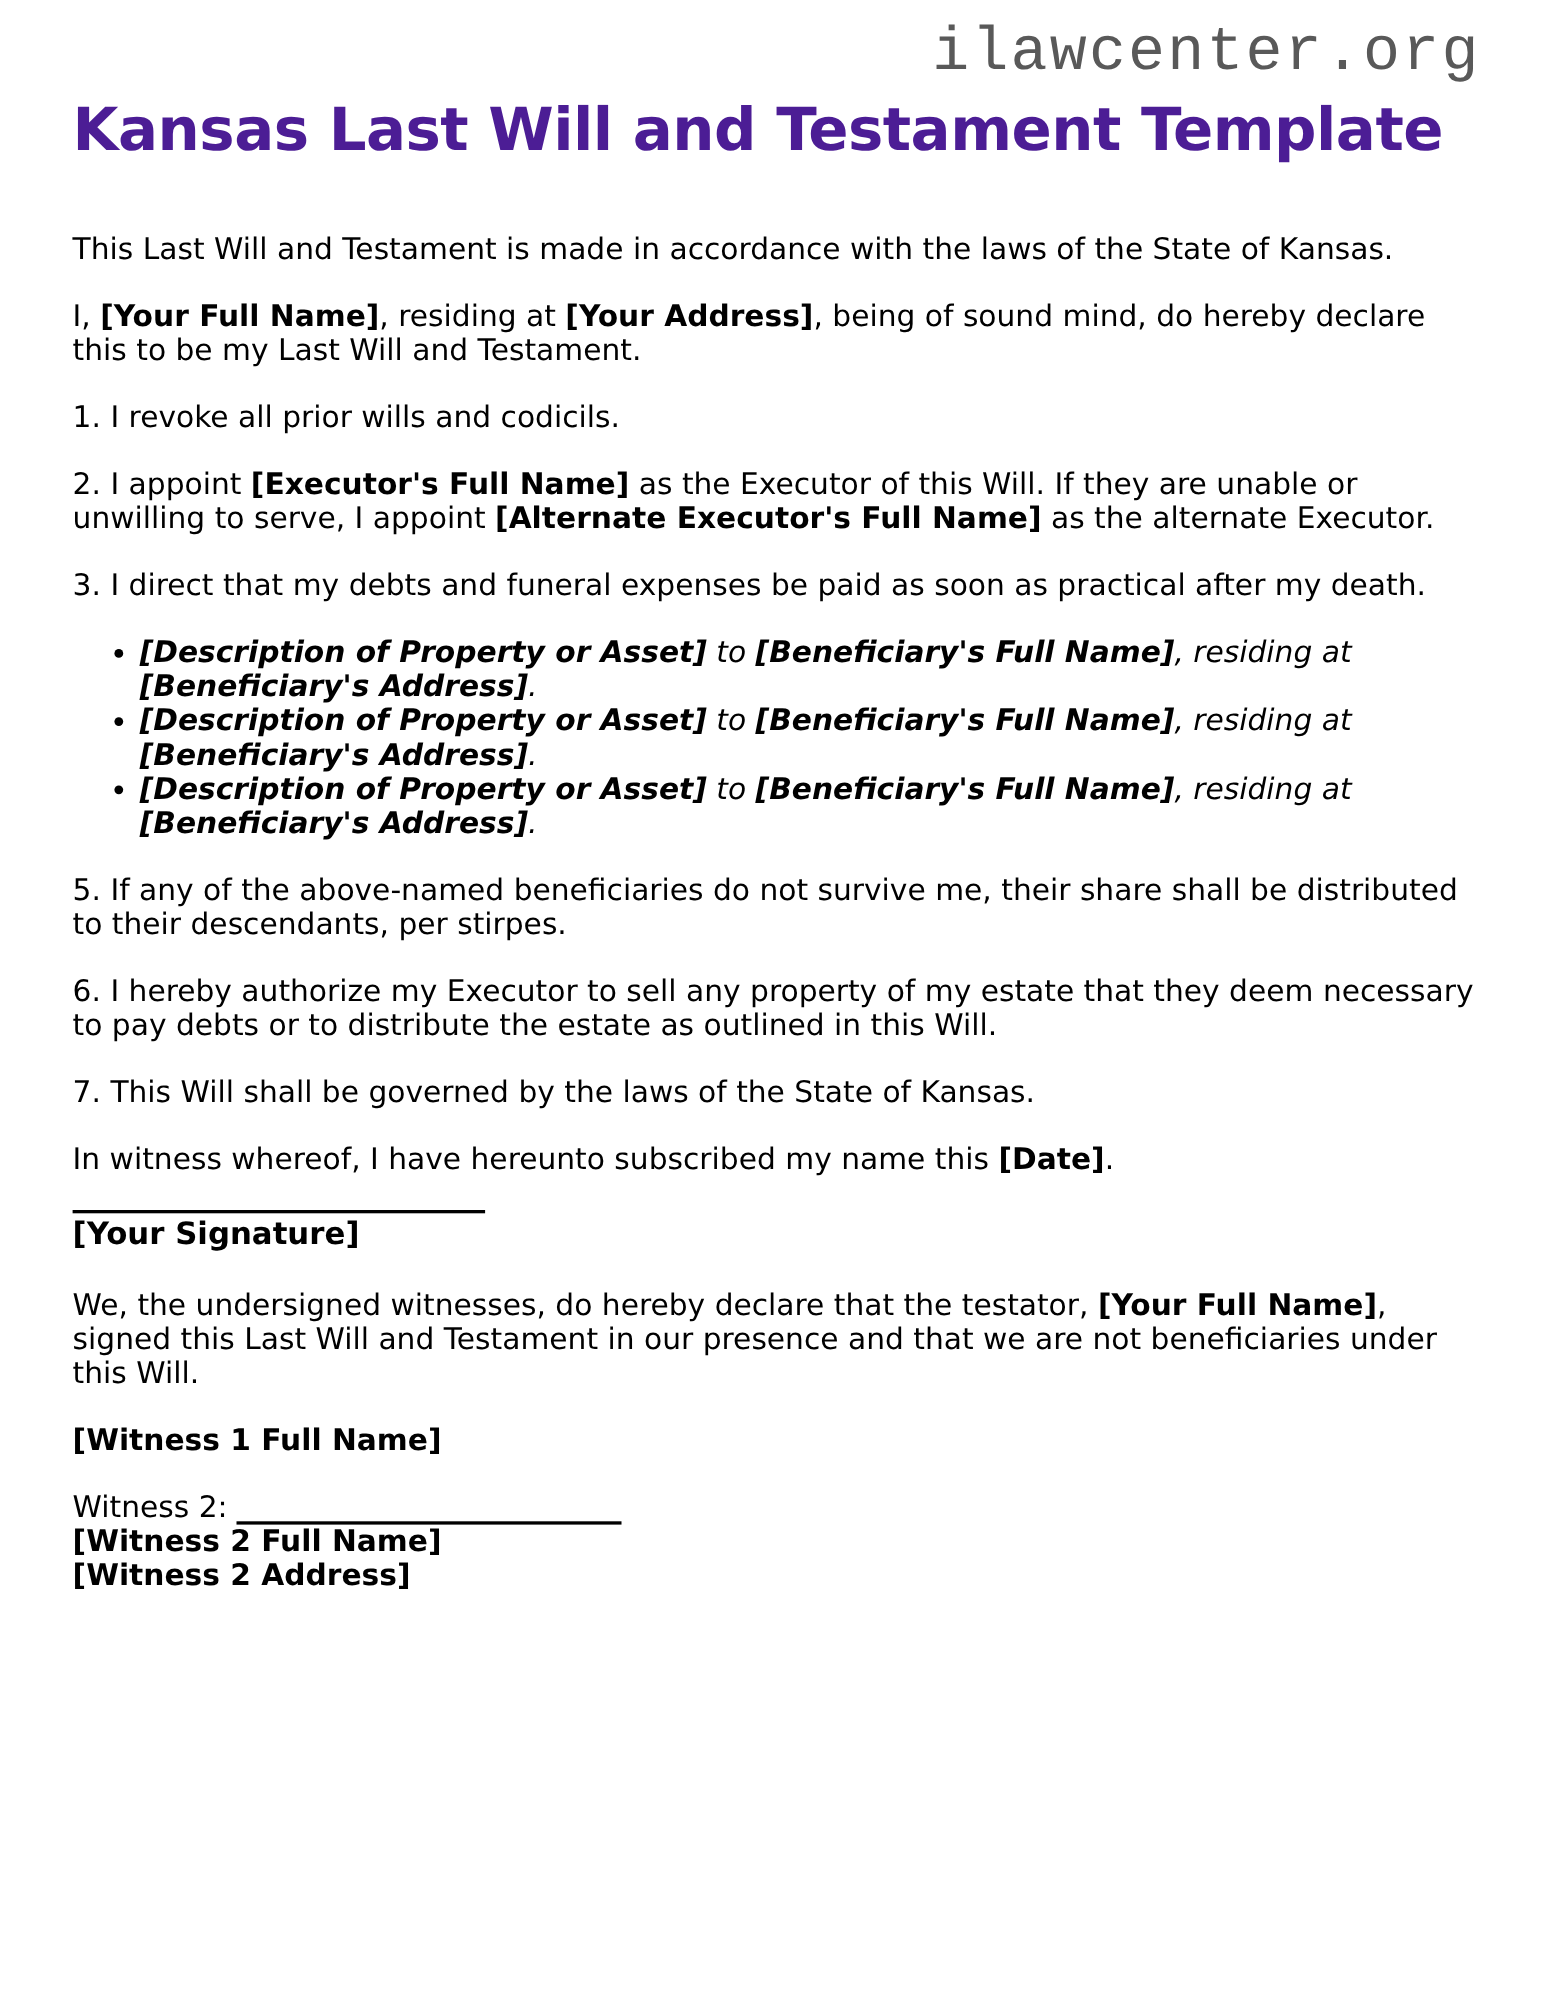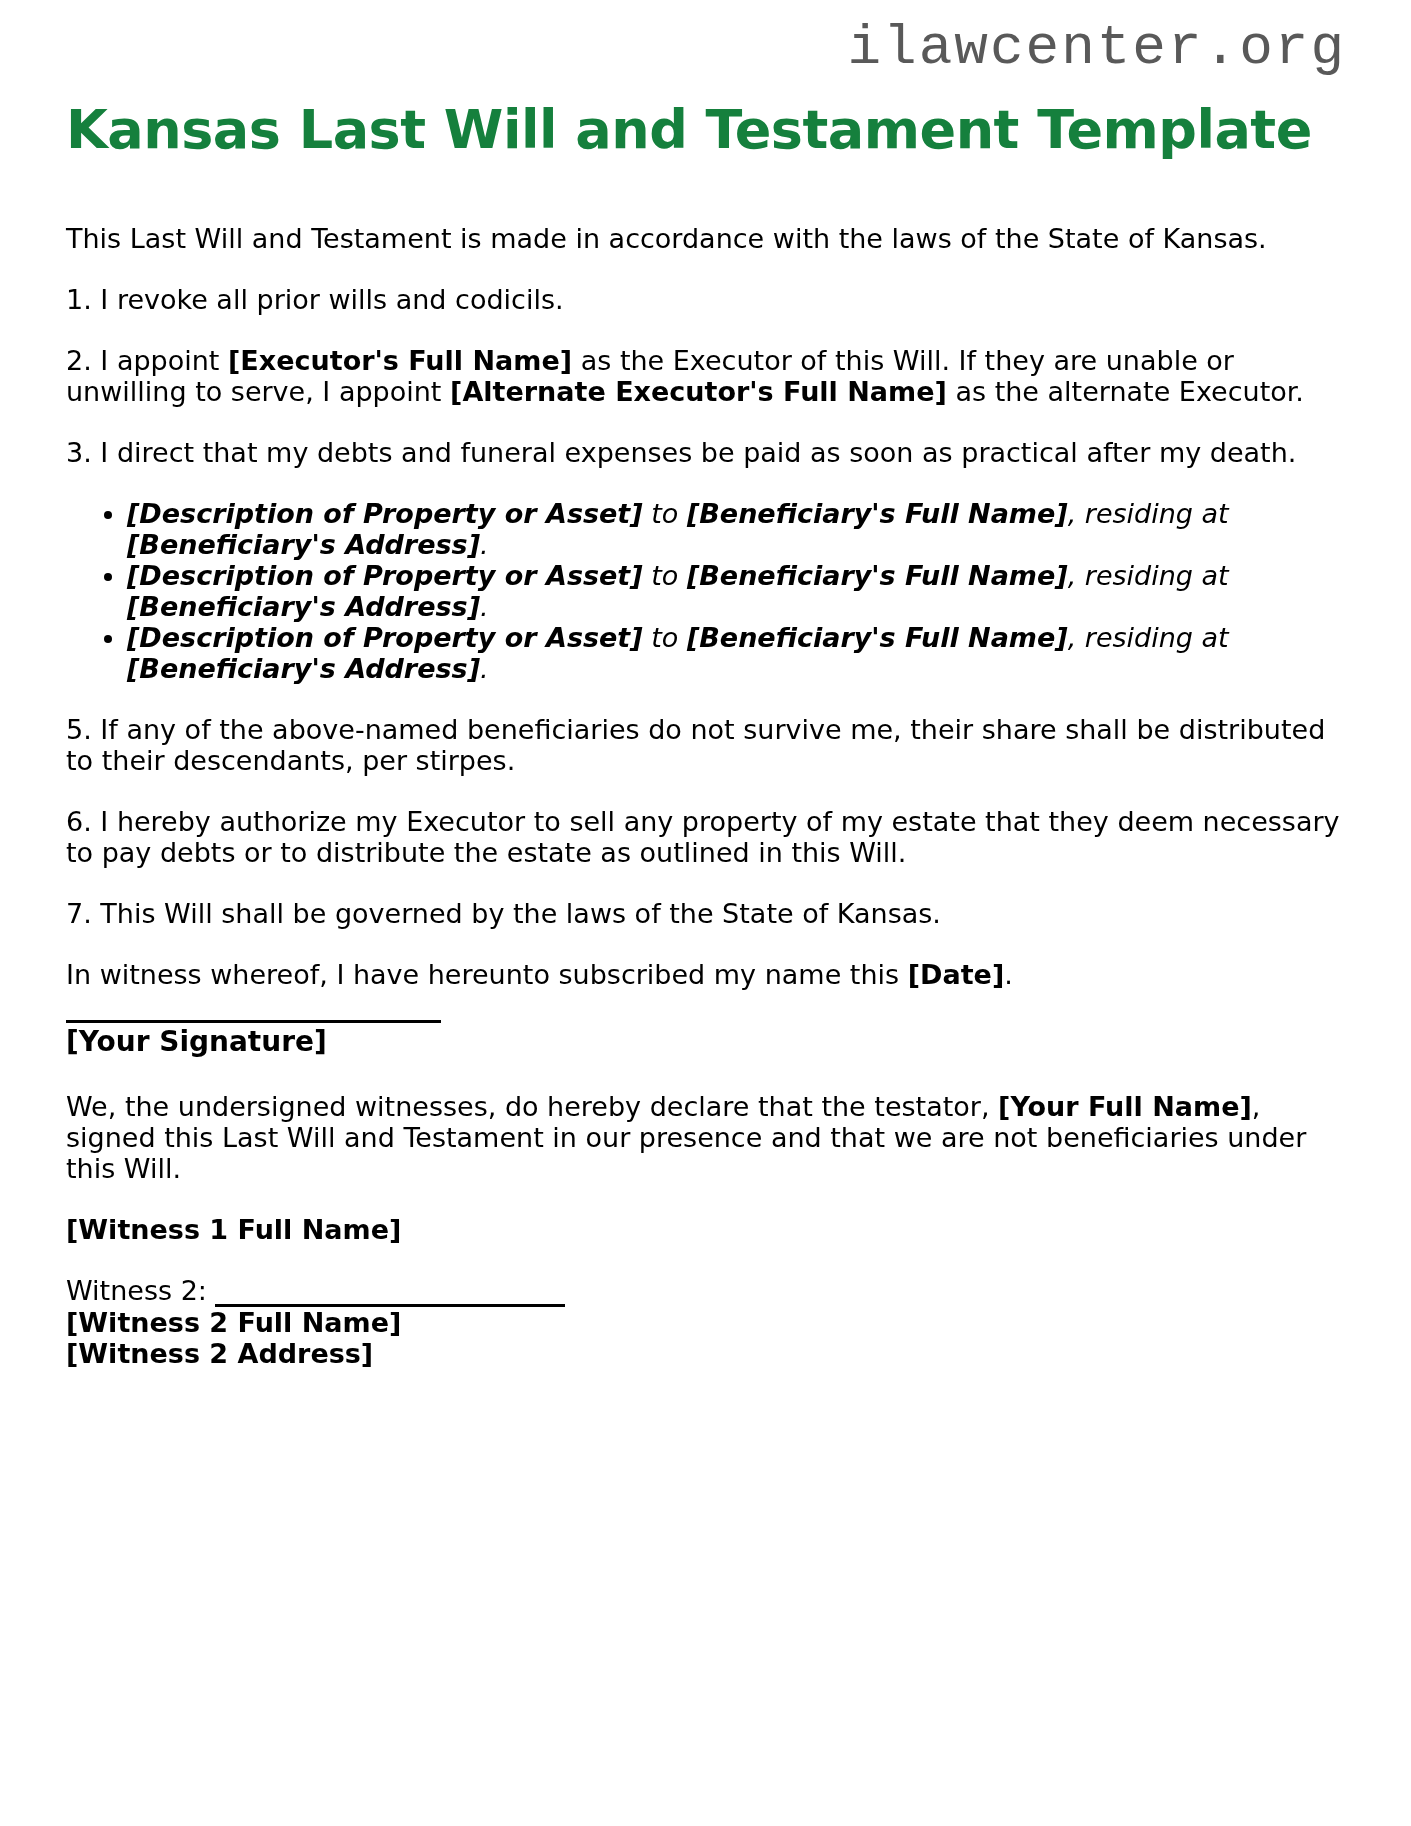--- a/index.html
+++ b/index.html
@@ -27,23 +27,23 @@
     line-height: 56px;
     letter-spacing: 2px;
     font-weight: normal;
     color: #595959;
     white-space: nowrap;
   }
   h1.title {
     font-size: 54px;
     line-height: 59px;
     font-weight: bold;
-    margin: 24px 0 64px 0;
+    margin: 12px 0 64px 0;
     letter-spacing: -0.5px;
-    color: #15803d;
+    color: #4c1d95;
   }
   p.para {
     margin: 30px 0;
   }
   strong { font-weight: bold; }
   ul.bequests {
     margin: 30px 0;
     padding-left: 61px;
     list-style: disc outside;
   }
@@ -82,20 +82,21 @@
 <body>
 
 <div class="page">
 
   <div class="logo">ilawcenter.org</div>
 
   <h1 class="title">Kansas Last Will and Testament Template</h1>
 
   <p class="para">This Last Will and Testament is made in accordance with the laws of the State of Kansas.</p>
 
+  <p class="para">I, <strong>[Your Full Name]</strong>, residing at <strong>[Your Address]</strong>, being of sound mind, do hereby declare this to be my Last Will and Testament.</p>
 
   <p class="para">1. I revoke all prior wills and codicils.</p>
 
   <p class="para">2. I appoint <strong>[Executor's Full Name]</strong> as the Executor of this Will. If they are unable or unwilling to serve, I appoint <strong>[Alternate Executor's Full Name]</strong> as the alternate Executor.</p>
 
   <p class="para">3. I direct that my debts and funeral expenses be paid as soon as practical after my death.</p>
 
 
   <ul class="bequests">
     <li><strong>[Description of Property or Asset]</strong> to <strong>[Beneficiary's Full Name]</strong>, residing at <strong>[Beneficiary's Address]</strong>.</li>

